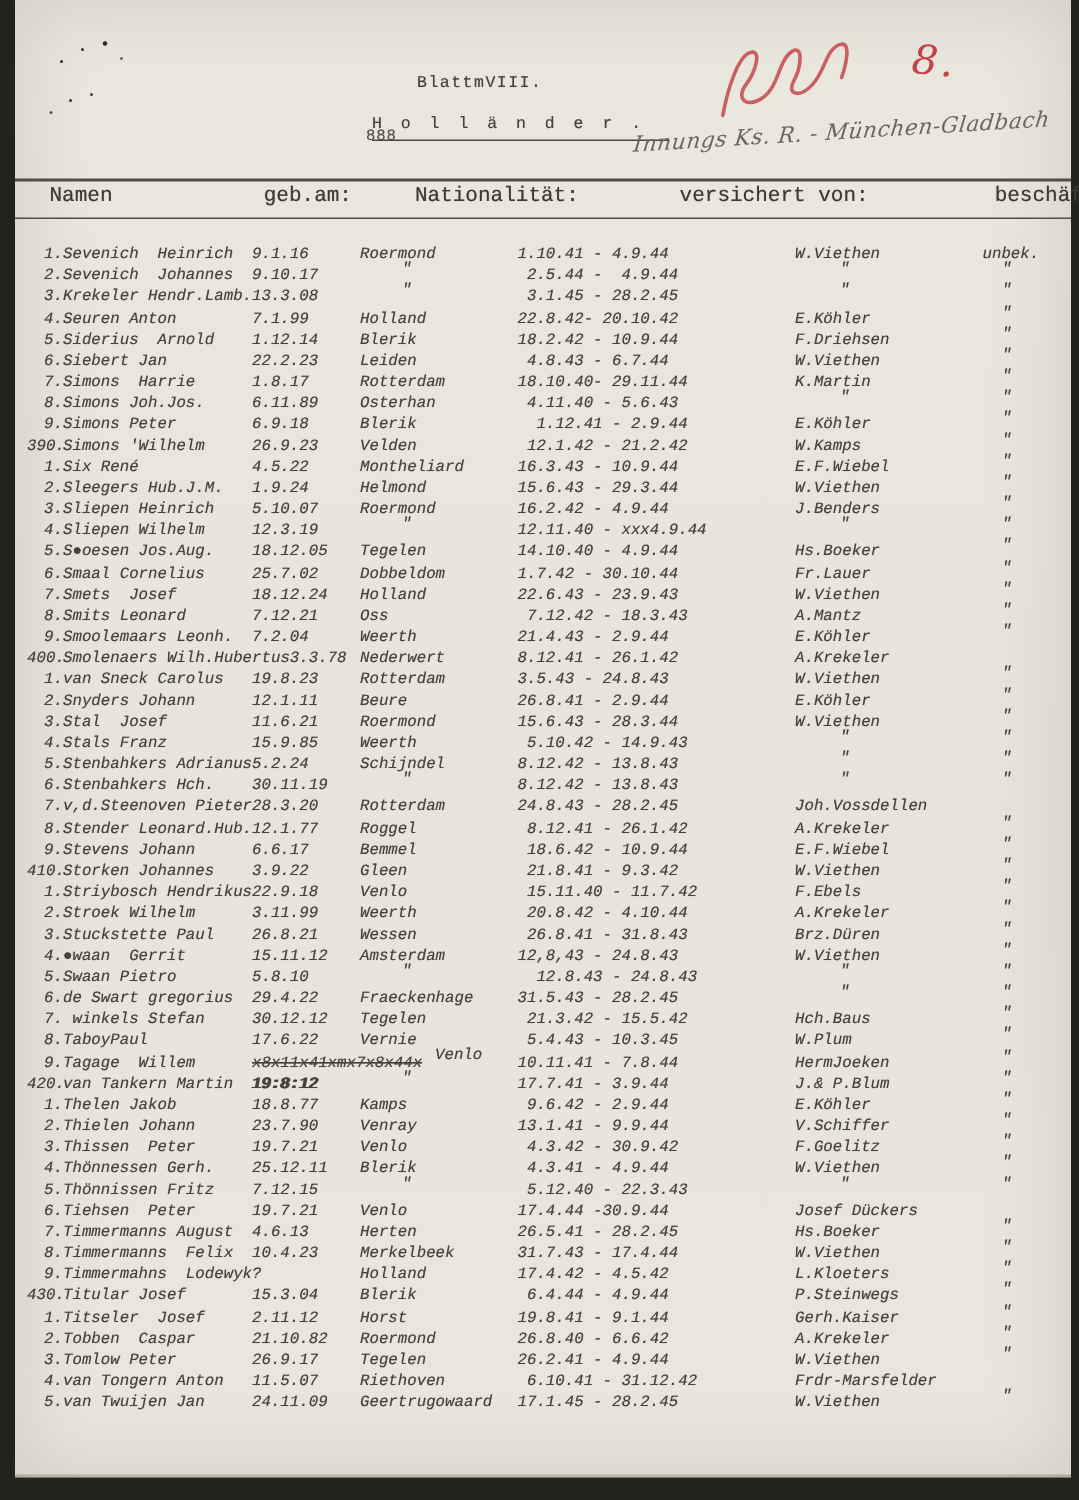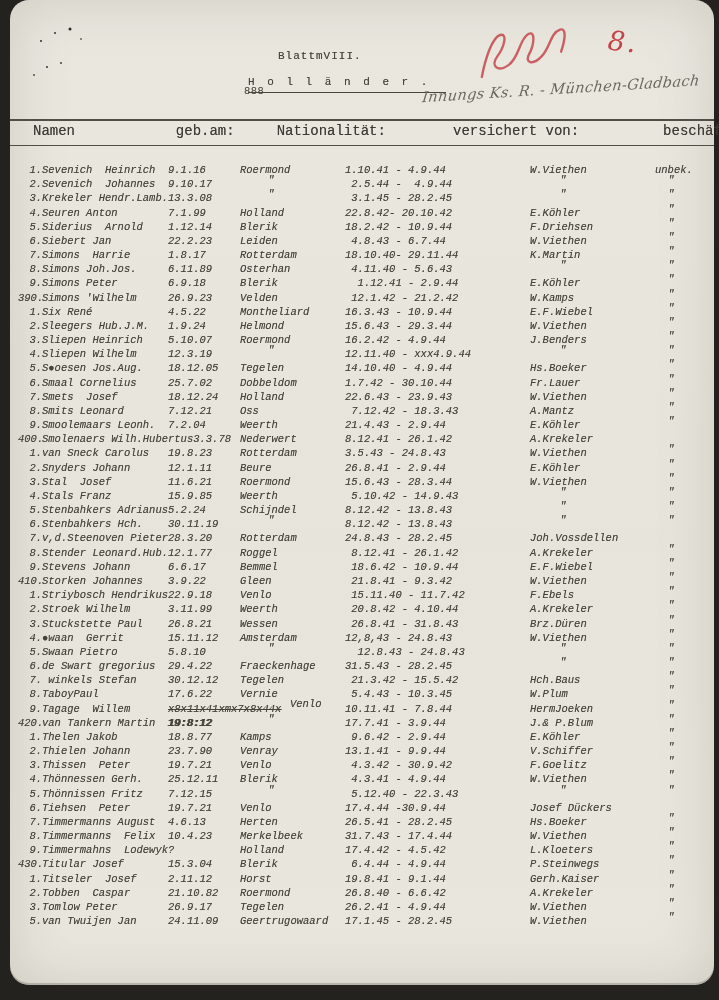--- a/index.html
+++ b/index.html
@@ -5,21 +5,20 @@
   html,body{margin:0;padding:0;}
   body{
     width:719px;height:1000px;overflow:hidden;position:relative;
     background:#23221e;
     font-family:"Liberation Mono","DejaVu Sans Mono",monospace;
   }
   .paper{
     position:absolute;left:10px;top:0;right:5px;bottom:15px;
     background:linear-gradient(180deg,#eae7df 0%,#e7e4db 55%,#e9e6dd 100%);
     box-shadow:inset 0 0 55px rgba(115,110,95,0.22), inset 0 -2px 0 rgba(60,58,50,0.25);
-    border-radius:19px;
   }
   
   .typed{color:#46433b;text-shadow:0 0 0.5px rgba(70,67,59,0.55);}
   
   .sheet-label{position:absolute;left:268px;top:50px;font-size:11px;letter-spacing:1px;}
   .title-wrap{position:absolute;left:238px;top:72px;}
   .doc-title{
     display:inline-block;font-size:11px;letter-spacing:3px;
     border-bottom:1.5px solid #4a473f;padding:0 16px 4px 0;white-space:pre;
   }
@@ -504,20 +503,28 @@
       </div>
       <div class="row">
         <div class="cell c-name"><span class="num">3.</span><span>Tomlow Peter</span></div>
         <div class="cell c-geb">26.9.17</div>
         <div class="cell c-ort">Tegelen</div>
         <div class="cell c-vers">26.2.41 - 4.9.44</div>
         <div class="cell c-bei">W.Viethen</div>
         <div class="cell c-verb ditto">"</div>
       </div>
       <div class="row">
+        <div class="cell c-name"><span class="num">4.</span><span>van Tongern Anton</span></div>
+        <div class="cell c-geb">11.5.07</div>
+        <div class="cell c-ort">Riethoven</div>
+        <div class="cell c-vers"> 6.10.41 - 31.12.42</div>
+        <div class="cell c-bei">Frdr-Marsfelder</div>
+        <div class="cell c-verb"></div>
+      </div>
+      <div class="row">
         <div class="cell c-name"><span class="num">5.</span><span>van Twuijen Jan</span></div>
         <div class="cell c-geb">24.11.09</div>
         <div class="cell c-ort">Geertrugowaard</div>
         <div class="cell c-vers">17.1.45 - 28.2.45</div>
         <div class="cell c-bei">W.Viethen</div>
         <div class="cell c-verb ditto">"</div>
       </div>
     </div>
 
 </div>

